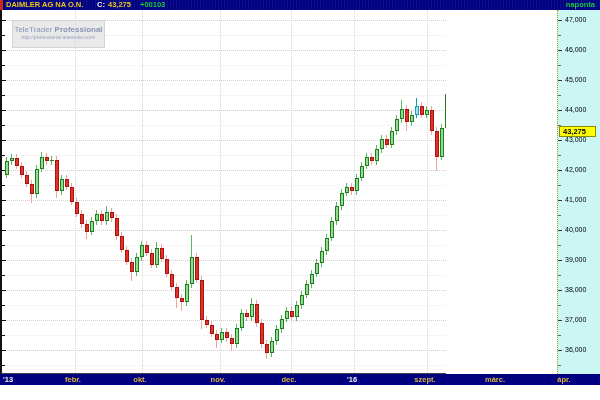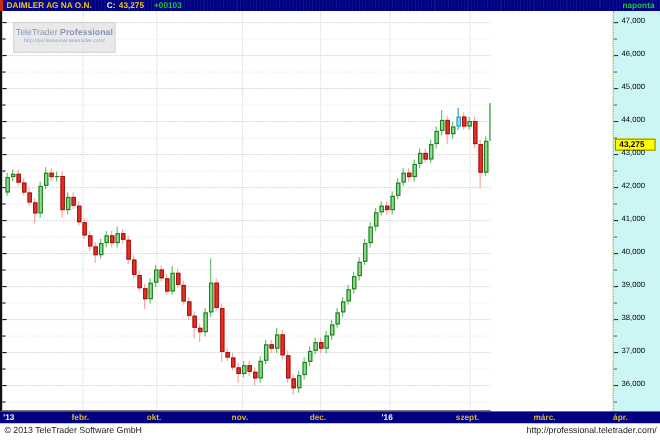--- a/index.html
+++ b/index.html
@@ -399,18 +399,14 @@
       <span class="xlabel" style="left: 73px;">febr.</span>
       <span class="xlabel" style="left: 140px;">okt.</span>
       <span class="xlabel" style="left: 218px;">nov.</span>
       <span class="xlabel" style="left: 289px;">dec.</span>
       <span class="xlabel year" style="left: 352px;">'16</span>
       <span class="xlabel" style="left: 425px;">szept.</span>
       <span class="xlabel" style="left: 495px;">márc.</span>
       <span class="xlabel" style="left: 564px;">ápr.</span>
     </div>
 
-  <div class="footer">
-    <span class="f-copy">© 2013 TeleTrader Software GmbH</span>
-    <span class="f-url">http://professional.teletrader.com/</span>
-  </div>
 
 </div>
 
 </body></html>

